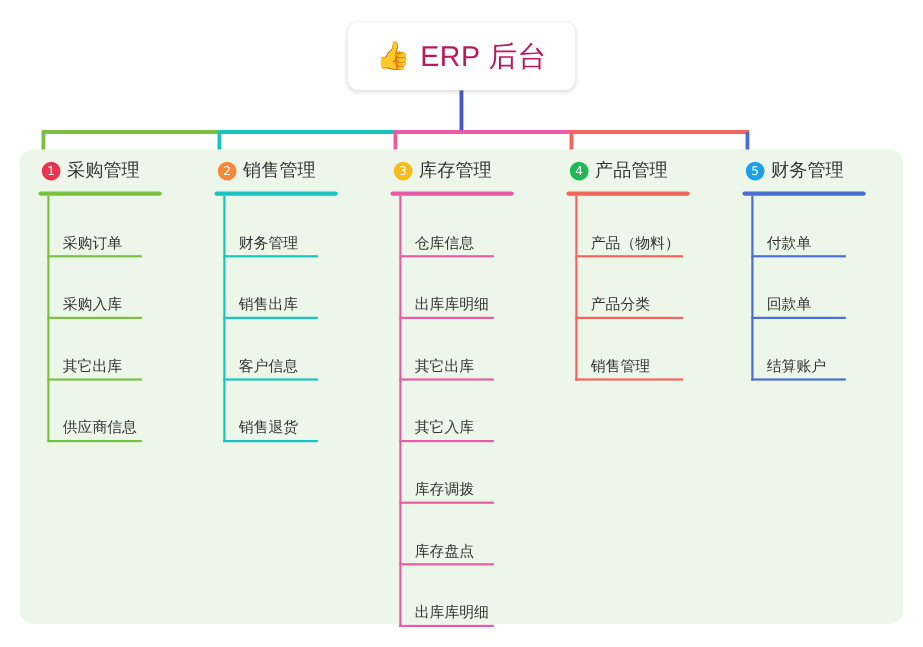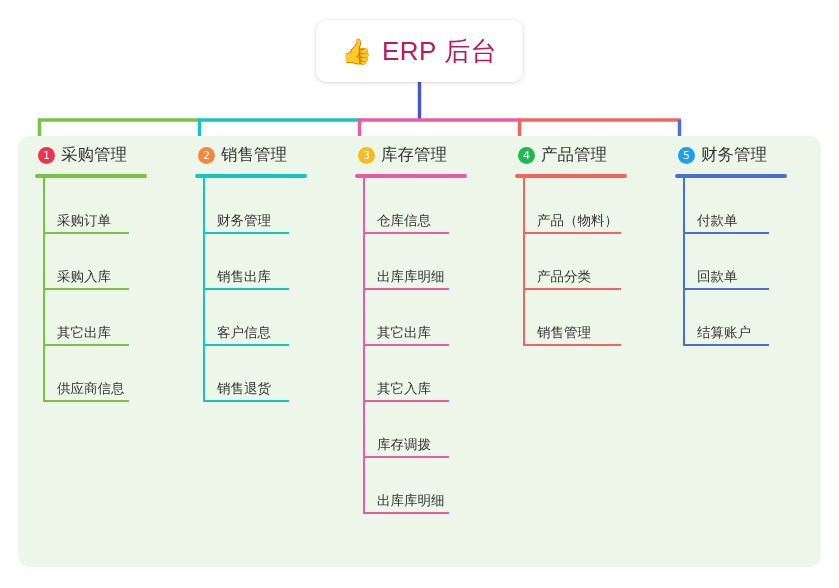--- a/index.html
+++ b/index.html
@@ -252,20 +252,24 @@
           </div>
           <div class="item">
             <span class="item-label">其它入库</span>
             <div class="item-rule" style="background: rgb(234, 91, 166); width: 86px;"></div>
           </div>
           <div class="item">
             <span class="item-label">库存调拨</span>
             <div class="item-rule" style="background: rgb(234, 91, 166); width: 86px;"></div>
           </div>
           <div class="item">
+            <span class="item-label">库存盘点</span>
+            <div class="item-rule" style="background: rgb(234, 91, 166); width: 86px;"></div>
+          </div>
+          <div class="item">
             <span class="item-label">出库库明细</span>
             <div class="item-rule" style="background: rgb(234, 91, 166); width: 86px;"></div>
           </div>
         </div>
       </div>
       <div class="column">
         <div class="col-head">
           <span class="badge" style="background: rgb(29, 185, 84);">4</span>
           <span class="col-title">产品管理</span>
         </div>

